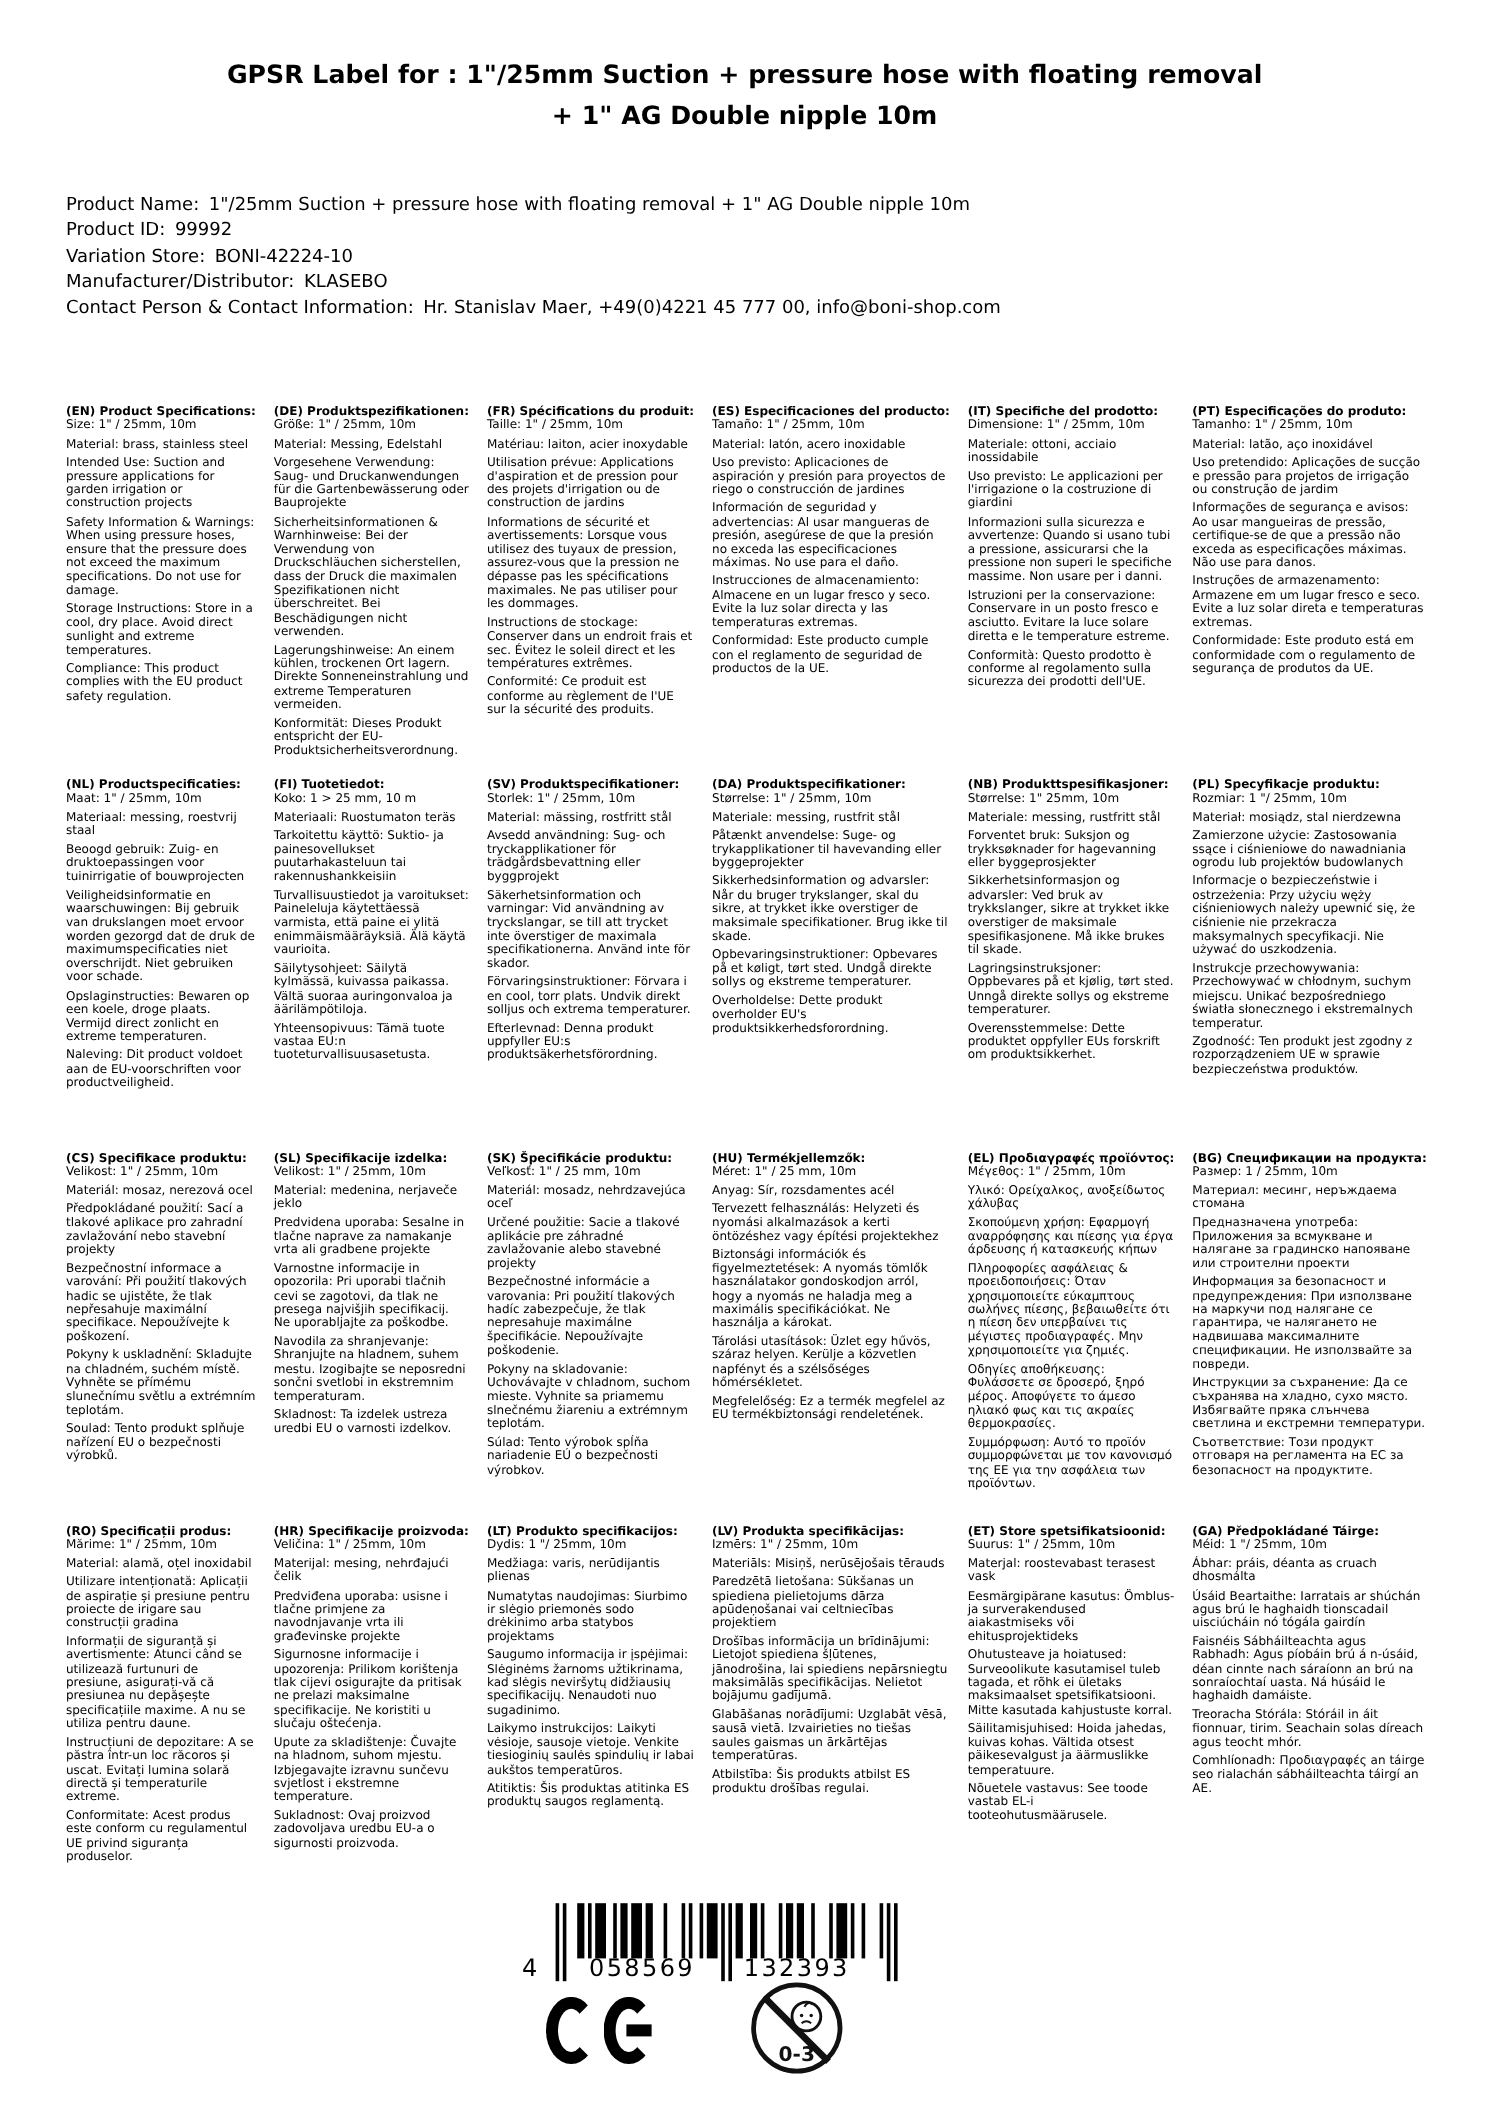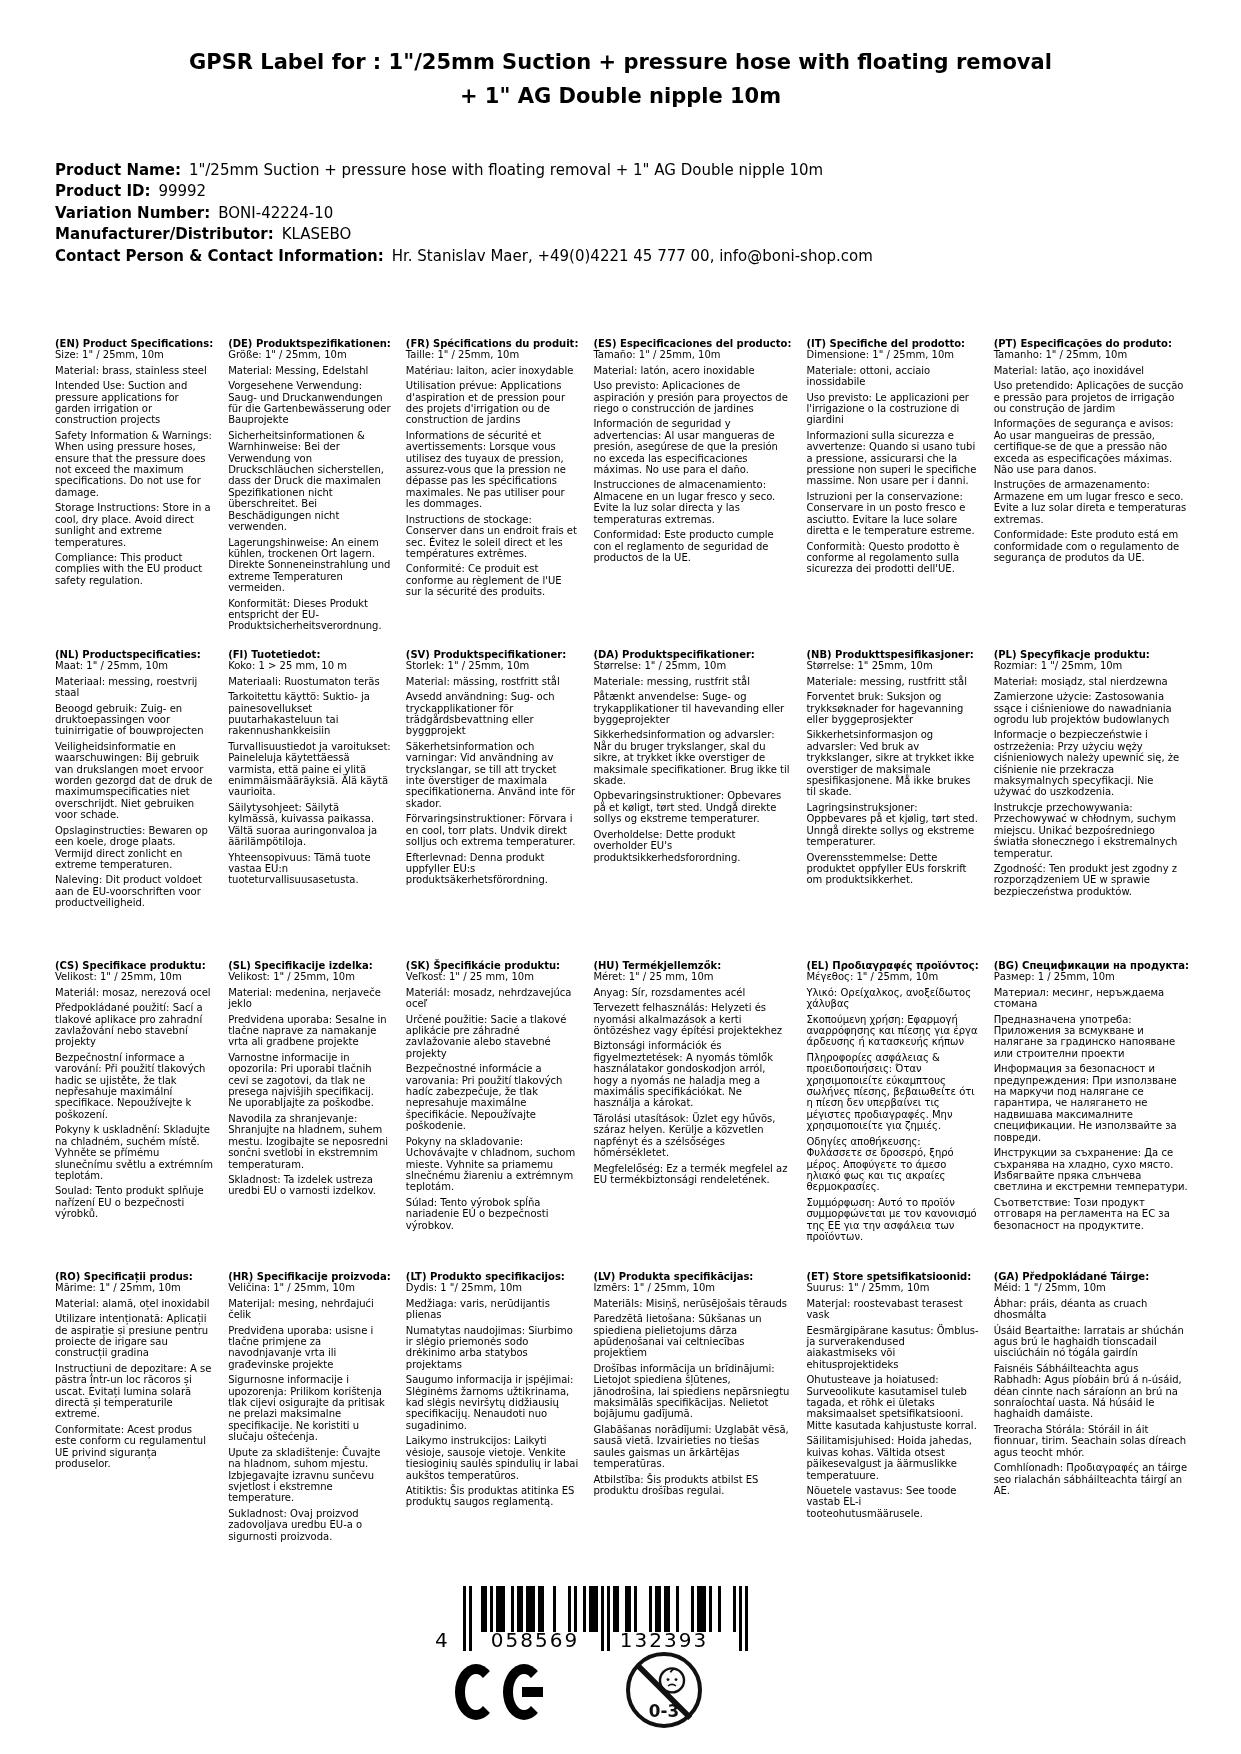--- a/index.html
+++ b/index.html
@@ -2,21 +2,21 @@
 <html><head>
 <meta charset="utf-8">
 <style>
   html,body{margin:0;padding:0;background:#ffffff;}
   .page{position:relative;width:1241px;height:1754px;margin:0 auto;background:#fff;
         font-family:"DejaVu Sans",sans-serif;color:#000;overflow:hidden;}
   .title{margin:0 auto;padding-top:46px;width:870px;text-align:center;
          font-size:21px;font-weight:bold;line-height:1.6;}
   .info{position:absolute;left:55px;top:160px;font-size:15px;line-height:21.4px;}
   .info-row{white-space:nowrap;}
-  .info-label{font-weight:bold;margin-right:8px;}
+  .info-label{font-weight:normal;margin-right:8px;}
   .lang-grid{position:absolute;left:55px;top:338px;width:1132px;
              display:grid;grid-template-columns:repeat(6,1fr);column-gap:15px;
              grid-auto-rows:311px;}
   .lang-block{font-size:10px;line-height:11.4px;}
   .lang-heading{font-weight:bold;white-space:nowrap;}
   .lang-block p{margin:4px 0 0 0;}
   .lang-block p.first{margin-top:0;}
   
   .barcode{position:absolute;left:463px;top:1586px;width:285px;height:70px;}
   .bc-bars{display:flex;align-items:flex-start;height:66px;}
@@ -40,21 +40,21 @@
 </head>
 <body>
 
 <div class="page">
 
   <h1 class="title">GPSR Label for : 1"/25mm Suction + pressure hose with floating removal + 1" AG Double nipple 10m</h1>
 
   <div class="info">
       <div class="info-row"><span class="info-label">Product Name:</span><span class="info-value">1"/25mm Suction + pressure hose with floating removal + 1" AG Double nipple 10m</span></div>
       <div class="info-row"><span class="info-label">Product ID:</span><span class="info-value">99992</span></div>
-      <div class="info-row"><span class="info-label">Variation Number:</span><span class="info-value">BONI-42224-10</span></div>
+      <div class="info-row"><span class="info-label">Variation Store:</span><span class="info-value">BONI-42224-10</span></div>
       <div class="info-row"><span class="info-label">Manufacturer/Distributor:</span><span class="info-value">KLASEBO</span></div>
       <div class="info-row"><span class="info-label">Contact Person &amp; Contact Information:</span><span class="info-value">Hr. Stanislav Maer, +49(0)4221 45 777 00, info@boni-shop.com</span></div>
     </div>
 
   <div class="lang-grid">
       <div class="lang-block">
         <div class="lang-heading">(EN) Product Specifications:</div>
         <p class="first">Size: 1" / 25mm, 10m</p>
         <p>Material: brass, stainless steel</p>
         <p>Intended Use: Suction and pressure applications for garden irrigation or construction projects</p>
@@ -213,20 +213,21 @@
         <p>Предназначена употреба: Приложения за всмукване и налягане за градинско напояване или строителни проекти</p>
         <p>Информация за безопасност и предупреждения: При използване на маркучи под налягане се гарантира, че налягането не надвишава максималните спецификации. Не използвайте за повреди.</p>
         <p>Инструкции за съхранение: Да се съхранява на хладно, сухо място. Избягвайте пряка слънчева светлина и екстремни температури.</p>
         <p>Съответствие: Този продукт отговаря на регламента на ЕС за безопасност на продуктите.</p>
       </div>
       <div class="lang-block">
         <div class="lang-heading">(RO) Specificații produs:</div>
         <p class="first">Mărime: 1" / 25mm, 10m</p>
         <p>Material: alamă, oțel inoxidabil</p>
         <p>Utilizare intenționată: Aplicații de aspirație și presiune pentru proiecte de irigare sau construcții gradina</p>
+        <p>Informații de siguranță și avertismente: Atunci când se utilizează furtunuri de presiune, asigurați-vă că presiunea nu depășește specificațiile maxime. A nu se utiliza pentru daune.</p>
         <p>Instrucțiuni de depozitare: A se păstra într-un loc răcoros și uscat. Evitați lumina solară directă și temperaturile extreme.</p>
         <p>Conformitate: Acest produs este conform cu regulamentul UE privind siguranța produselor.</p>
       </div>
       <div class="lang-block">
         <div class="lang-heading">(HR) Specifikacije proizvoda:</div>
         <p class="first">Veličina: 1" / 25mm, 10m</p>
         <p>Materijal: mesing, nehrđajući čelik</p>
         <p>Predviđena uporaba: usisne i tlačne primjene za navodnjavanje vrta ili građevinske projekte</p>
         <p>Sigurnosne informacije i upozorenja: Prilikom korištenja tlak cijevi osigurajte da pritisak ne prelazi maksimalne specifikacije. Ne koristiti u slučaju oštećenja.</p>
         <p>Upute za skladištenje: Čuvajte na hladnom, suhom mjestu. Izbjegavajte izravnu sunčevu svjetlost i ekstremne temperature.</p>

